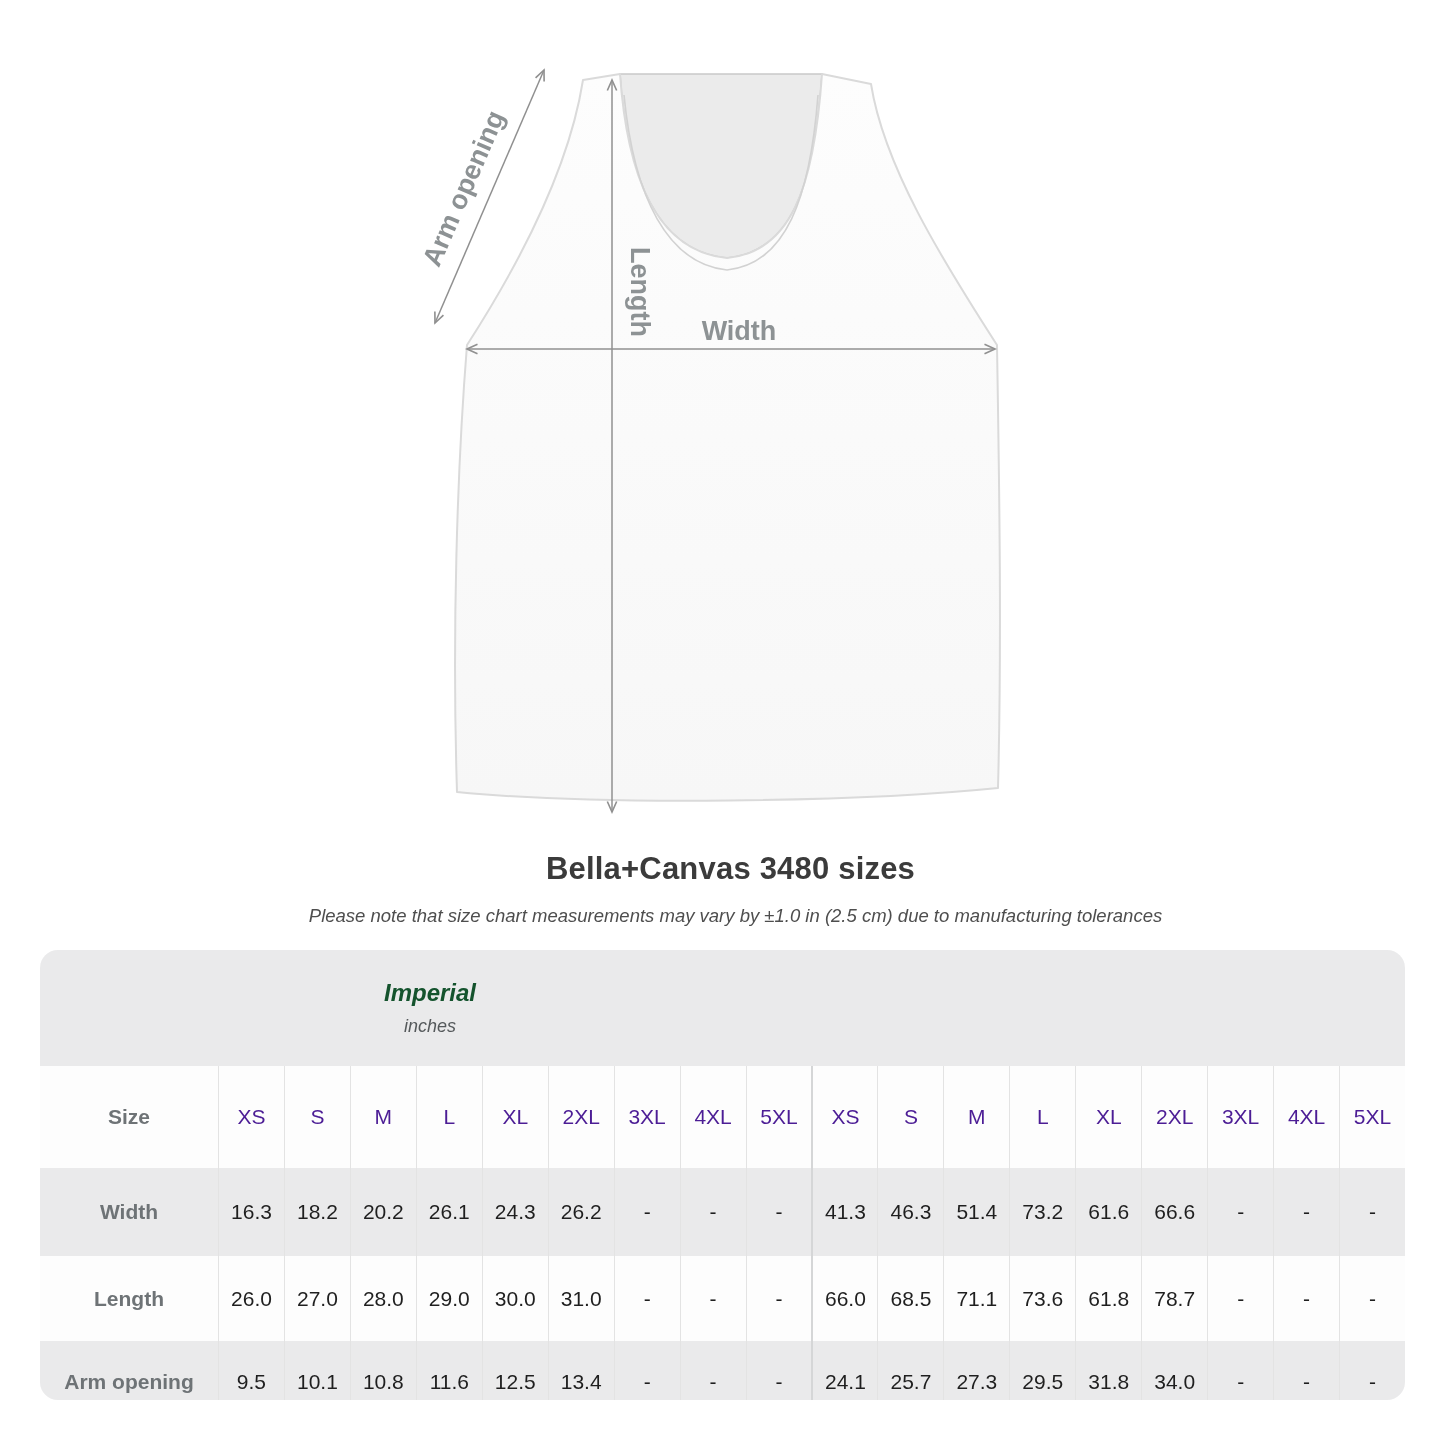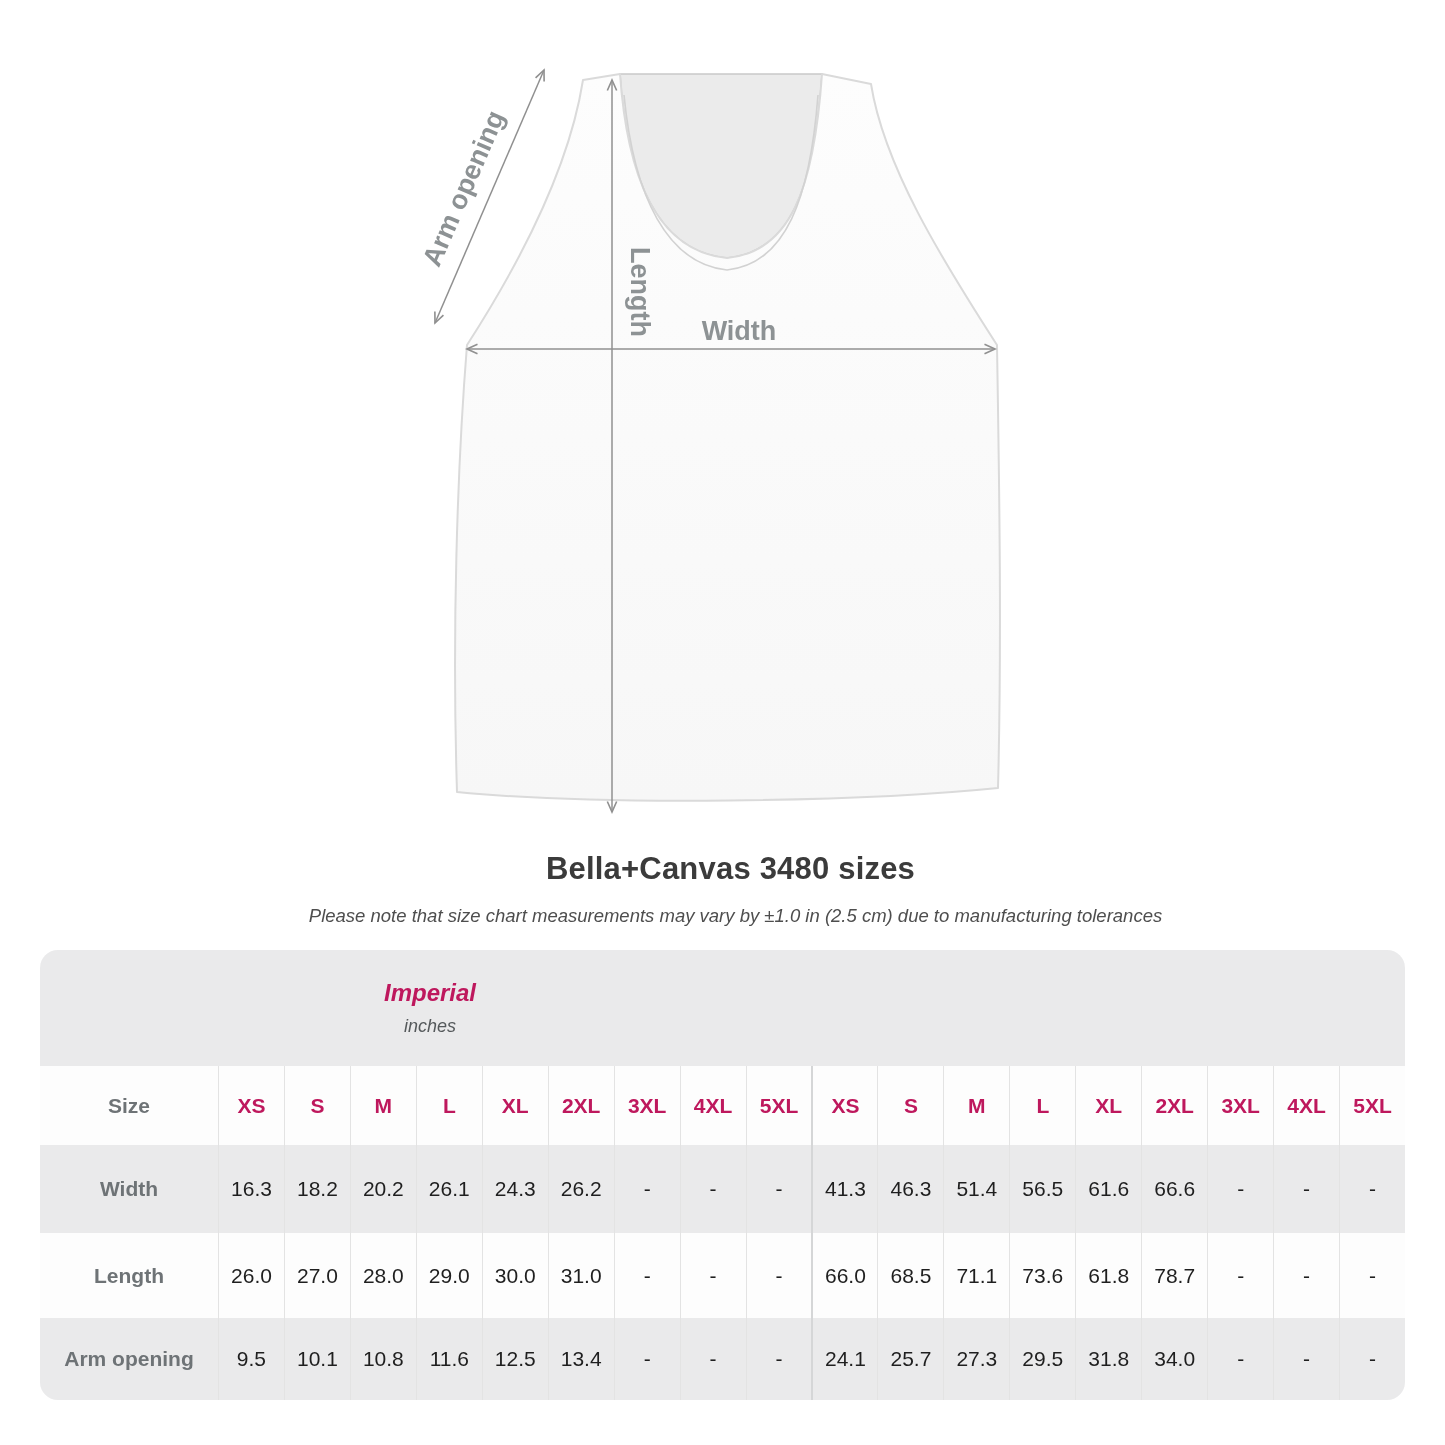--- a/index.html
+++ b/index.html
@@ -29,36 +29,36 @@
     position:absolute;left:40px;top:950px;width:1365px;height:450px;
     border-radius:18px;overflow:hidden;background:#fdfdfd;
   }
   .unit-band{
     height:116px;background:#eaeaeb;
     display:grid;grid-template-columns:780px 1fr;
   }
   .unit-group{
     display:flex;flex-direction:column;align-items:center;justify-content:center;gap:9px;
   }
-  .unit-title{font-size:24px;font-weight:bold;font-style:italic;color:#be185d;}
+  .unit-title{font-size:24px;font-weight:bold;font-style:italic;color:#14532d;}
   .unit-sub{font-size:18px;font-style:italic;color:#55595b;}
 
   .grid-row{
     display:grid;grid-template-columns:178px repeat(18,1fr);
   }
-  .grid-row.r0{height:79px;background:#fdfdfd;}
+  .grid-row.r0{height:102px;background:#fdfdfd;}
   .grid-row.r1{height:88px;background:#eaeaeb;}
   .grid-row.r2{height:85px;background:#fdfdfd;}
   .grid-row.r3{height:82px;background:#eaeaeb;}
 
   .cell{
     display:flex;align-items:center;justify-content:center;
     font-size:21px;color:#1f1f1f;white-space:nowrap;
   }
-  .cell.head-cell{font-weight:bold;color:#be185d;}
+  .cell.head-cell{font-weight:normal;color:#4c1d95;}
   .cell.rowlabel{font-weight:bold;color:#6e7376;}
   .cell.sep{border-left:1px solid #e3e3e3;}
   .cell.group-sep{border-left:2px solid #d5d6d7;}
 </style>
 </head>
 <body>
 
 <div class="stage">
 
   <svg class="diagram" viewBox="410 50 610 780" xmlns="http://www.w3.org/2000/svg">
@@ -142,21 +142,21 @@
           <div class="cell val sep">20.2</div>
           <div class="cell val sep">26.1</div>
           <div class="cell val sep">24.3</div>
           <div class="cell val sep">26.2</div>
           <div class="cell val sep">-</div>
           <div class="cell val sep">-</div>
           <div class="cell val sep">-</div>
           <div class="cell val sep group-sep">41.3</div>
           <div class="cell val sep">46.3</div>
           <div class="cell val sep">51.4</div>
-          <div class="cell val sep">56.5</div>
+          <div class="cell val sep">73.2</div>
           <div class="cell val sep">61.6</div>
           <div class="cell val sep">66.6</div>
           <div class="cell val sep">-</div>
           <div class="cell val sep">-</div>
           <div class="cell val sep">-</div>
         </div>
         <div class="grid-row r2">
           <div class="cell rowlabel">Length</div>
           <div class="cell val sep">26.0</div>
           <div class="cell val sep">27.0</div>

